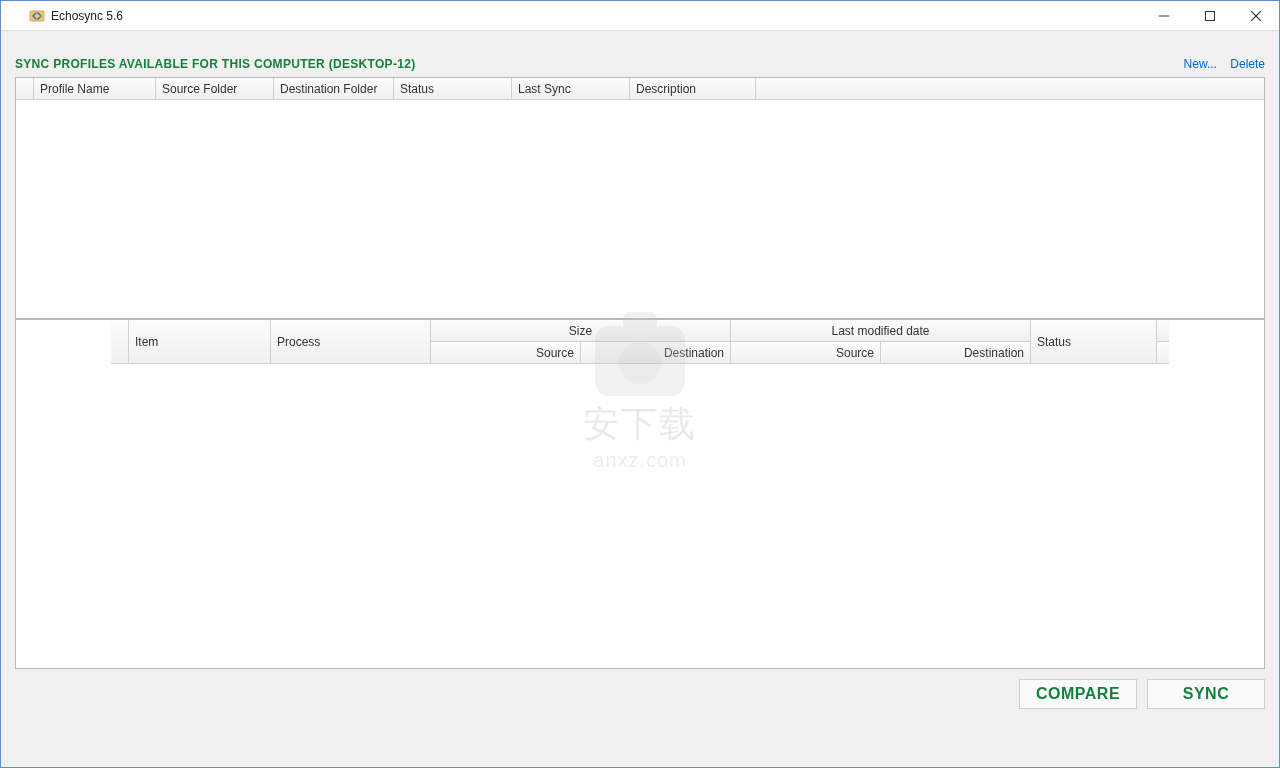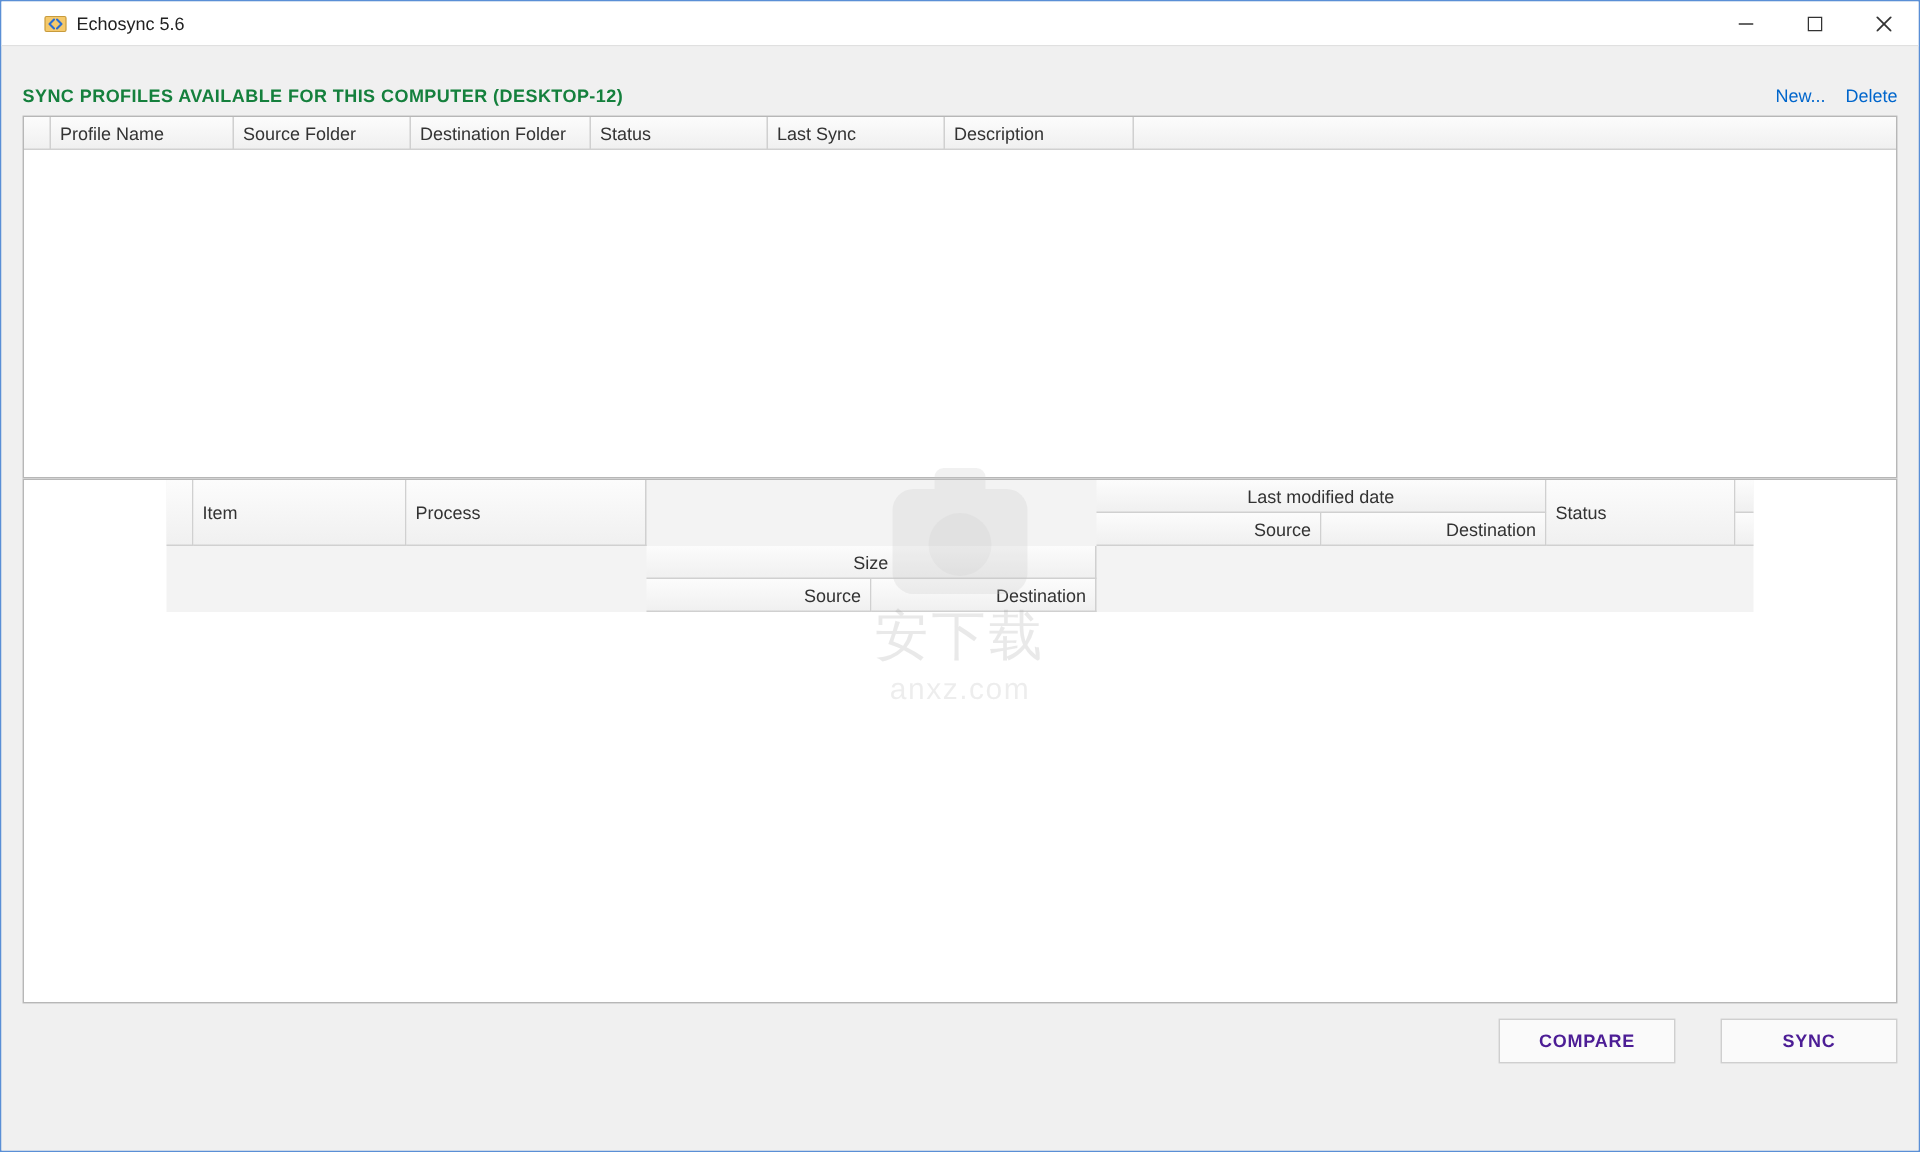--- a/index.html
+++ b/index.html
@@ -95,26 +95,25 @@
 .grid-header-group { display:flex; flex-direction:column; }
 .grid-header-group .sub { display:flex; }
 .footer {
   display: flex; justify-content: flex-end; gap: 10px;
   padding: 10px 0 4px 0;
 }
 .btn {
   min-width: 118px; height: 30px;
   border: 1px solid #cfcfcf;
   background: #fafafa;
-  color: #4c1d95;
+  color: #15803d;
   font-weight: 600;
   letter-spacing: 0.5px;
   display:flex; align-items:center; justify-content:center;
-  font-size: 12px;
-  margin-left: 20px;
+  font-size: 16px;
 }
 .watermark {
   position: absolute;
   left: 50%; top: 50%;
   transform: translate(-50%,-50%);
   pointer-events: none;
   opacity: 0.25;
   text-align:center;
   color:#999;
 }
@@ -197,21 +196,21 @@
       <div class="grid-body"></div>
     </div>
 
 
     <div class="grid results-grid">
       <div class="grid-header-row" style="align-items:stretch;">
         <div class="grid-header-cell" style="width:18px;height:44px;"></div>
         <div class="grid-header-cell" style="width:142px;height:44px;">Item</div>
         <div class="grid-header-cell" style="width:160px;height:44px;">Process</div>
 
-        <div class="grid-header-group" style="width:300px;margin-top:44px;">
+        <div class="grid-header-group" style="width:300px;">
           <div class="grid-header-cell center" style="height:22px;">Size</div>
           <div class="sub">
             <div class="grid-header-cell right" style="width:150px;height:22px;">Source</div>
             <div class="grid-header-cell right" style="width:150px;height:22px;">Destination</div>
           </div>
         </div>
 
         <div class="grid-header-group" style="width:300px;">
           <div class="grid-header-cell center" style="height:22px;">Last modified date</div>
           <div class="sub">

